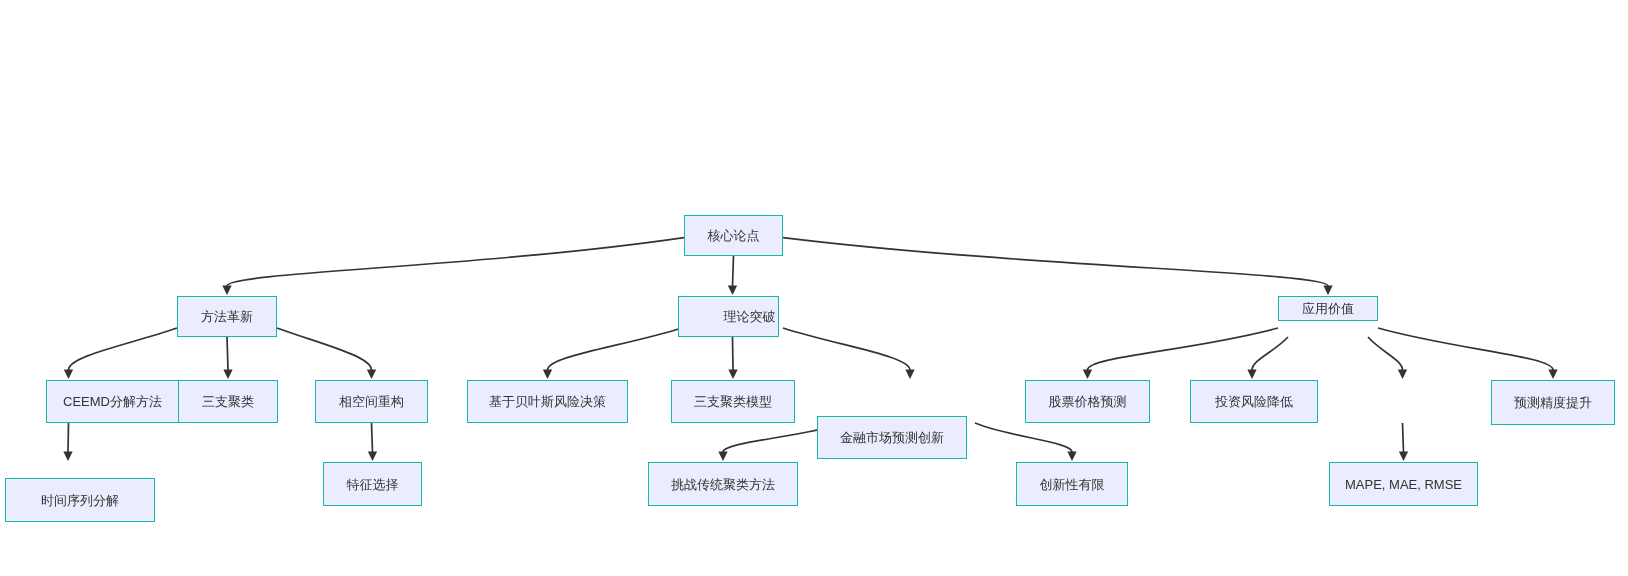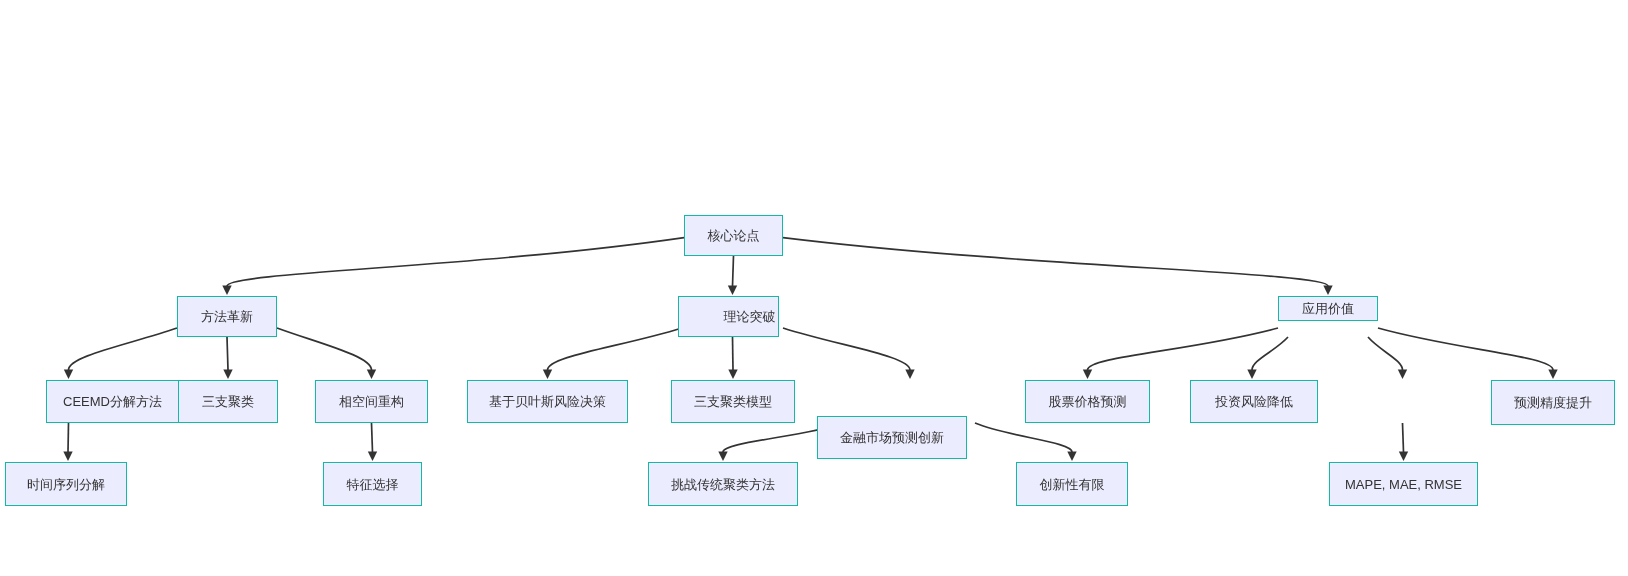--- a/index.html
+++ b/index.html
@@ -134,21 +134,21 @@
     </div>
     <div class="node" style="left: 1025px; top: 380px; width: 125px; height: 43px;">
       <span>股票价格预测</span>
     </div>
     <div class="node" style="left: 1190px; top: 380px; width: 128px; height: 43px;">
       <span>投资风险降低</span>
     </div>
     <div class="node" style="left: 1491px; top: 380px; width: 124px; height: 45px;">
       <span>预测精度提升</span>
     </div>
-    <div class="node" style="left: 5px; top: 462px; width: 122px; height: 44px;">
+    <div class="node" style="left: 5px; top: 478px; width: 150px; height: 44px;">
       <span>时间序列分解</span>
     </div>
     <div class="node" style="left: 323px; top: 462px; width: 99px; height: 44px;">
       <span>特征选择</span>
     </div>
     <div class="node" style="left: 648px; top: 462px; width: 150px; height: 44px;">
       <span>挑战传统聚类方法</span>
     </div>
     <div class="node" style="left: 1016px; top: 462px; width: 112px; height: 44px;">
       <span>创新性有限</span>

